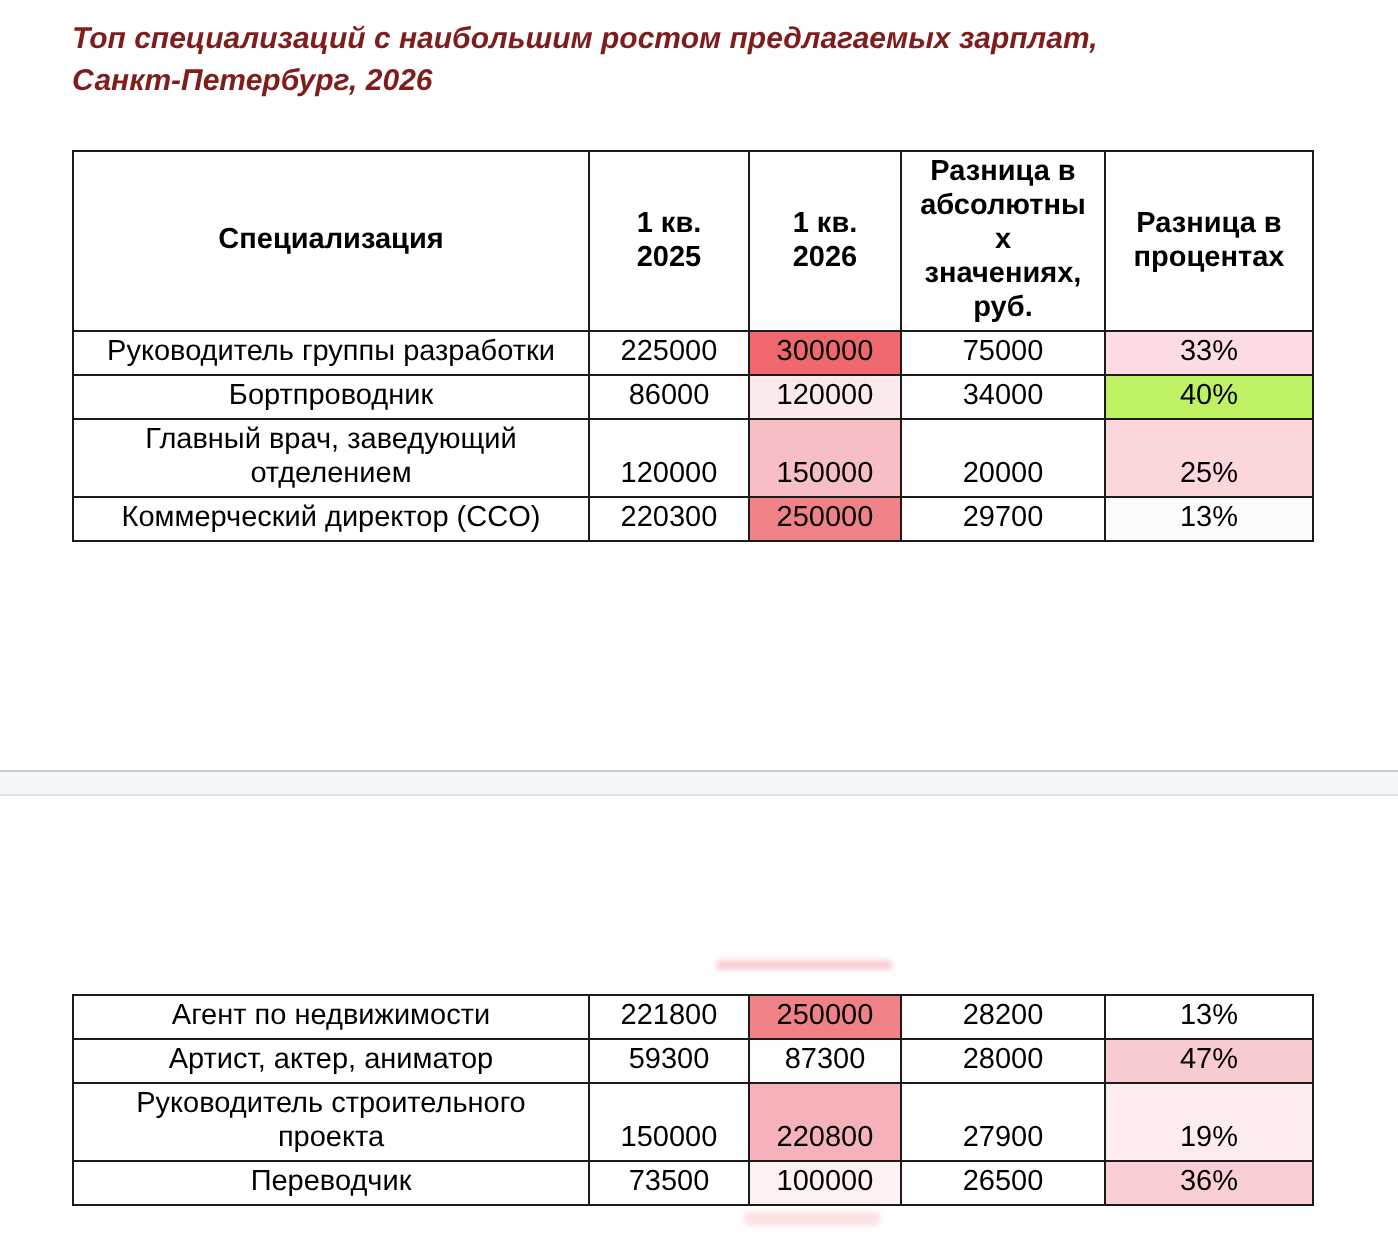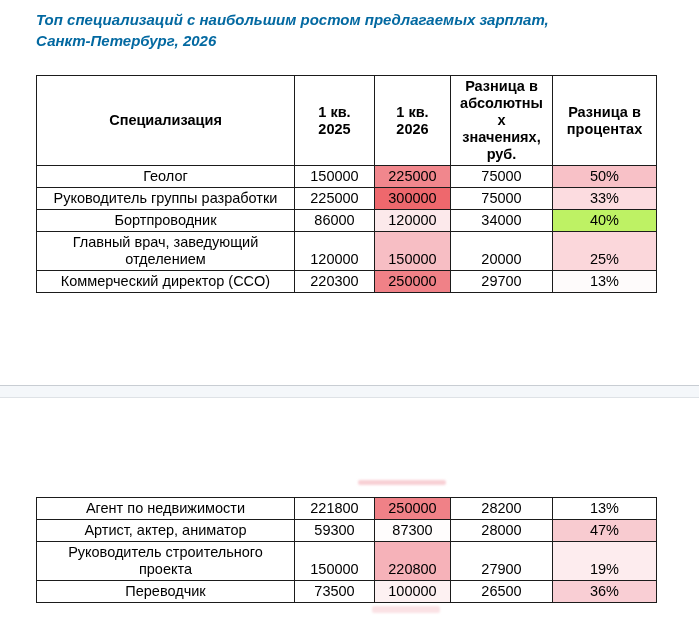--- a/index.html
+++ b/index.html
@@ -12,21 +12,21 @@
     overflow: hidden;
   }
   .doc-title {
     position: absolute;
     left: 36px; top: 9px;
     width: 560px;
     font-size: 15px;
     line-height: 21px;
     font-weight: bold;
     font-style: italic;
-    color: #0369a1;
+    color: #7f1d1d;
     white-space: pre-line;
   }
   .salary-table {
     position: absolute;
     left: 36px;
     width: 620px;
     border-collapse: collapse;
     table-layout: fixed;
   }
   .salary-table.t1 { top: 75px; }
@@ -88,27 +88,20 @@
 2025</th>
     <th>1 кв.
 2026</th>
     <th>Разница в
 абсолютны
 х
 значениях,
 руб.</th>
     <th>Разница в
 процентах</th>
-  </tr>
-  <tr>
-    <td>Геолог</td>
-    <td>150000</td>
-    <td style="background-color: rgb(241, 135, 141);">225000</td>
-    <td>75000</td>
-    <td style="background-color: rgb(248, 193, 199);">50%</td>
   </tr>
   <tr>
     <td>Руководитель группы разработки</td>
     <td>225000</td>
     <td style="background-color: rgb(238, 104, 109);">300000</td>
     <td>75000</td>
     <td style="background-color: rgb(252, 220, 224);">33%</td>
   </tr>
   <tr>
     <td>Бортпроводник</td>

